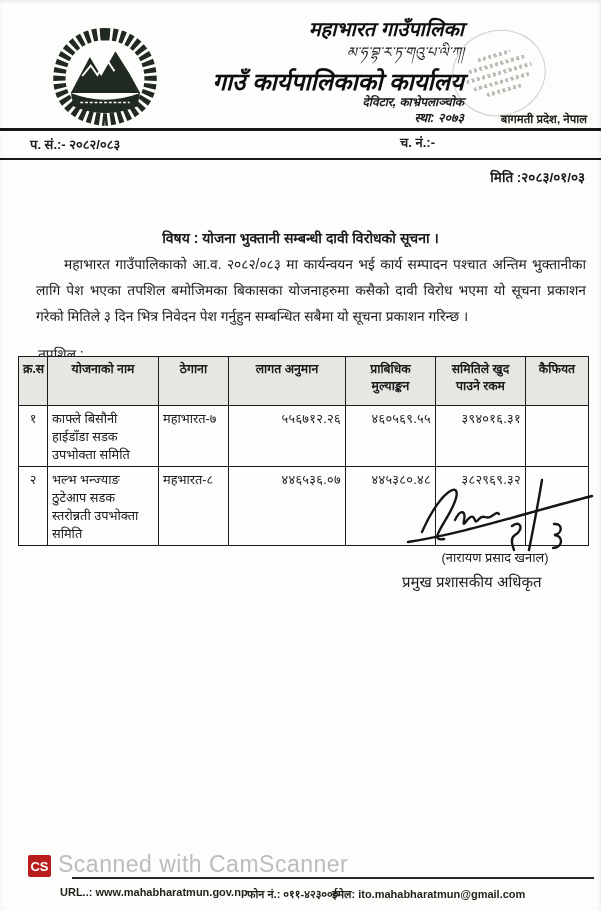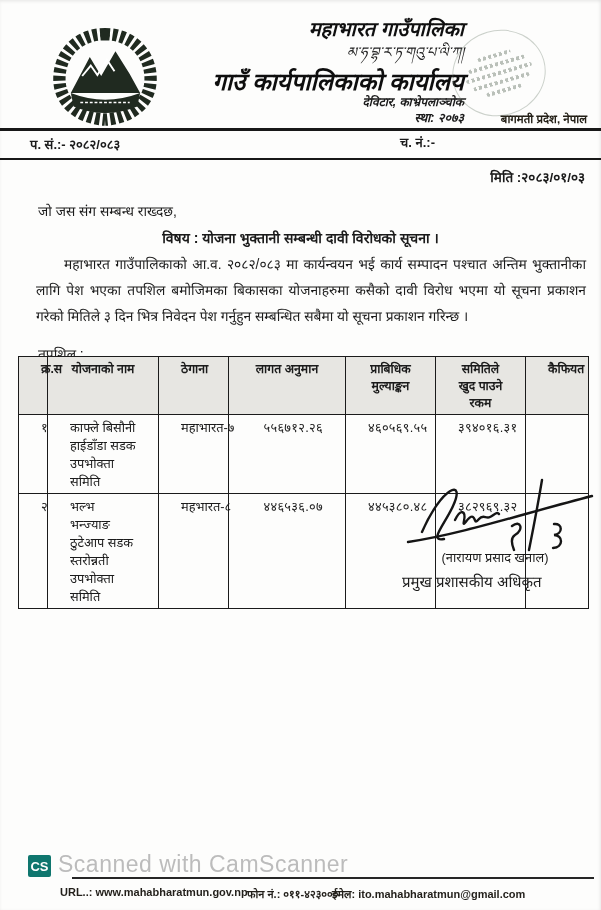--- a/index.html
+++ b/index.html
@@ -31,31 +31,31 @@
   .chalani{position:absolute;left:400px;top:133px;font-size:13px;font-weight:bold;}
   .datemiti{position:absolute;right:16px;top:168px;font-size:13.5px;font-weight:600;}
   
   .salutation{position:absolute;left:38px;top:201px;font-size:13.8px;}
   .subject{position:absolute;left:0;top:228px;width:601px;text-align:center;font-size:14px;font-weight:600;}
   .bodytext{position:absolute;left:36px;top:252px;width:550px;font-size:13.8px;line-height:26px;
     text-align:justify;text-indent:28px;}
   .details{position:absolute;left:38px;top:344px;font-size:13.8px;}
   
   table.notice{position:absolute;left:18px;top:356px;width:570px;border-collapse:collapse;table-layout:fixed;}
-  table.notice th,table.notice td{border:1.6px solid #1b1b1b;padding:3px 22px;vertical-align:top;}
+  table.notice th,table.notice td{border:1.6px solid #1b1b1b;padding:3px 4px;vertical-align:top;}
   table.notice th{background:#e7e6e2;font-size:12.3px;font-weight:bold;text-align:center;height:42px;}
   table.notice td{font-size:12.8px;height:36px;}
   td.sn{text-align:center;}
   td.num{letter-spacing:.3px;text-align:right;}
   
   .sig-svg{position:absolute;left:400px;top:476px;width:200px;height:76px;}
   .sig-name{position:absolute;left:420px;top:548px;width:150px;text-align:center;font-size:12.8px;}
   .sig-post{position:absolute;left:402px;top:571px;width:170px;text-align:left;font-size:15px;}
   
-  .cs-box{position:absolute;left:28px;top:855px;width:23px;height:22px;background:#0f766e;border-radius:2px;
+  .cs-box{position:absolute;left:28px;top:855px;width:23px;height:22px;background:#b91c1c;border-radius:2px;
     color:#fff;font-weight:bold;font-size:13px;display:flex;align-items:center;justify-content:center;}
   .wm-text{position:absolute;left:58px;top:851px;font-size:23px;color:#bcbcbc;letter-spacing:.5px;}
   .rule3{position:absolute;left:72px;top:877px;width:522px;height:2px;background:#262626;}
   .f-url{position:absolute;left:60px;top:886px;font-size:11px;font-weight:bold;color:#221f1a;}
   .f-phone{position:absolute;left:247px;top:886px;font-size:11px;font-weight:bold;color:#221f1a;}
   .f-email{position:absolute;left:332px;top:886px;font-size:11px;font-weight:bold;color:#221f1a;}
 </style>
 </head>
 <body>
 
@@ -87,21 +87,20 @@
     <div class="srow" style="width:40%"></div>
   </div>
   <div class="province">बागमती प्रदेश, नेपाल</div>
 
   <div class="rule rule1"></div>
   <div class="refno">प. सं.:- २०८२/०८३</div>
   <div class="chalani">च. नं.:-</div>
   <div class="rule rule2"></div>
   <div class="datemiti">मिति :२०८३/०१/०३</div>
 
-  <div class="salutation">जो जस संग सम्बन्ध राख्दछ,</div>
   <div class="subject">विषय : योजना भुक्तानी सम्बन्धी दावी विरोधको सूचना ।</div>
   <div class="bodytext">महाभारत गाउँपालिकाको आ.व. २०८२/०८३ मा कार्यन्वयन भई कार्य सम्पादन पश्चात अन्तिम भुक्तानीका लागि पेश भएका तपशिल बमोजिमका बिकासका योजनाहरुमा कसैको दावी विरोध भएमा यो सूचना प्रकाशन गरेको मितिले ३ दिन भित्र निवेदन पेश गर्नुहुन सम्बन्धित सबैमा यो सूचना प्रकाशन गरिन्छ ।</div>
   <div class="details">तपशिल :</div>
 
   <table class="notice">
     <colgroup>
       <col style="width:29px">
         <col style="width:111px">
         <col style="width:70px">
       <col style="width:117px">

